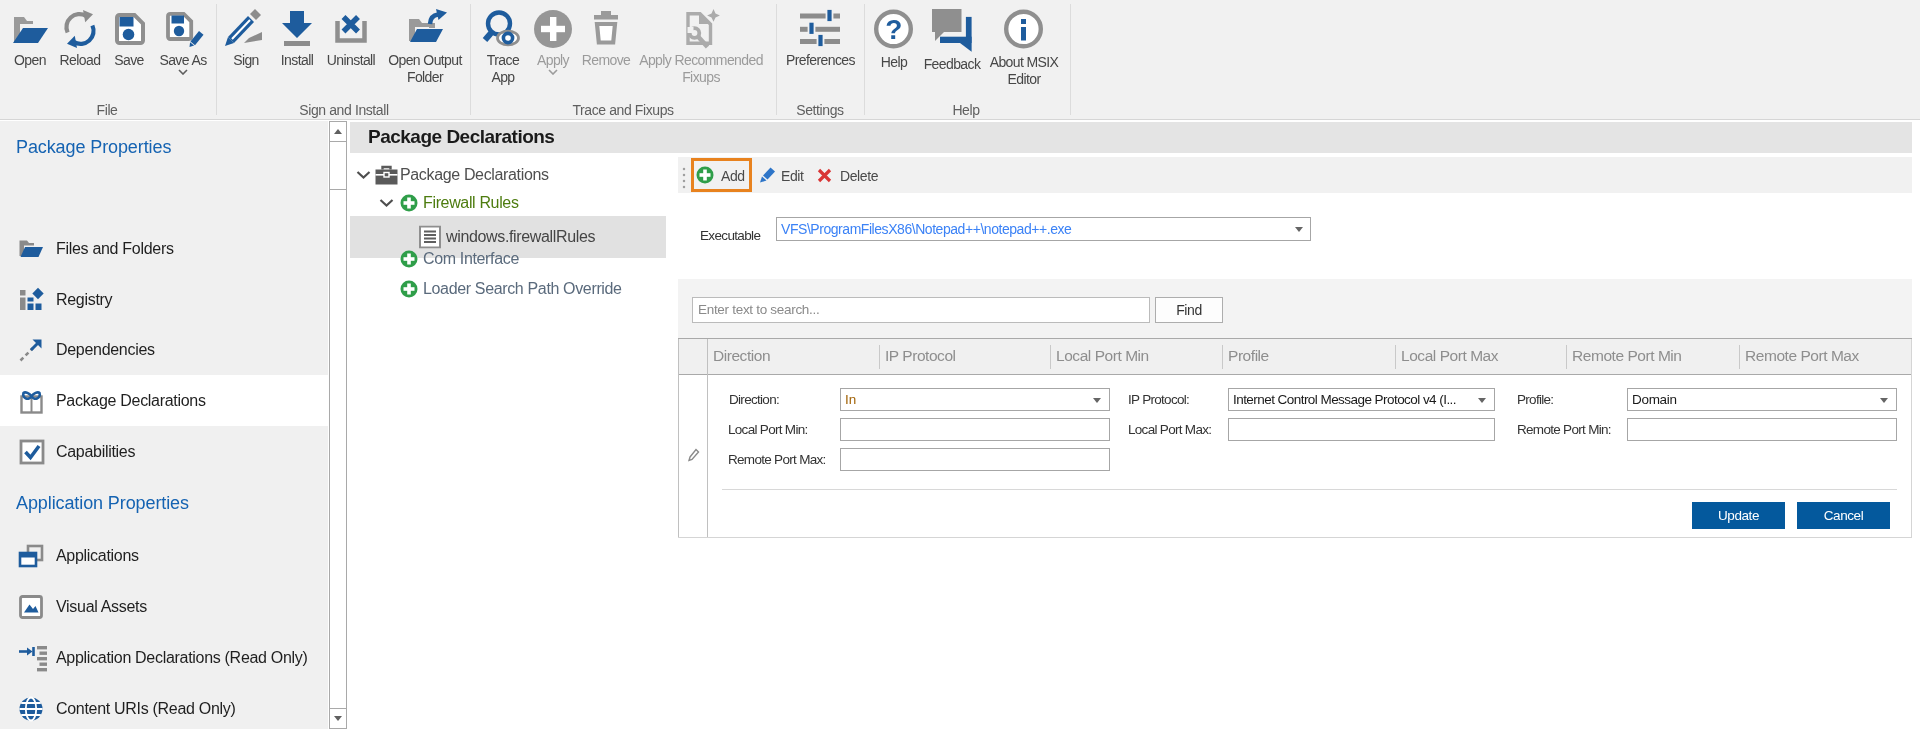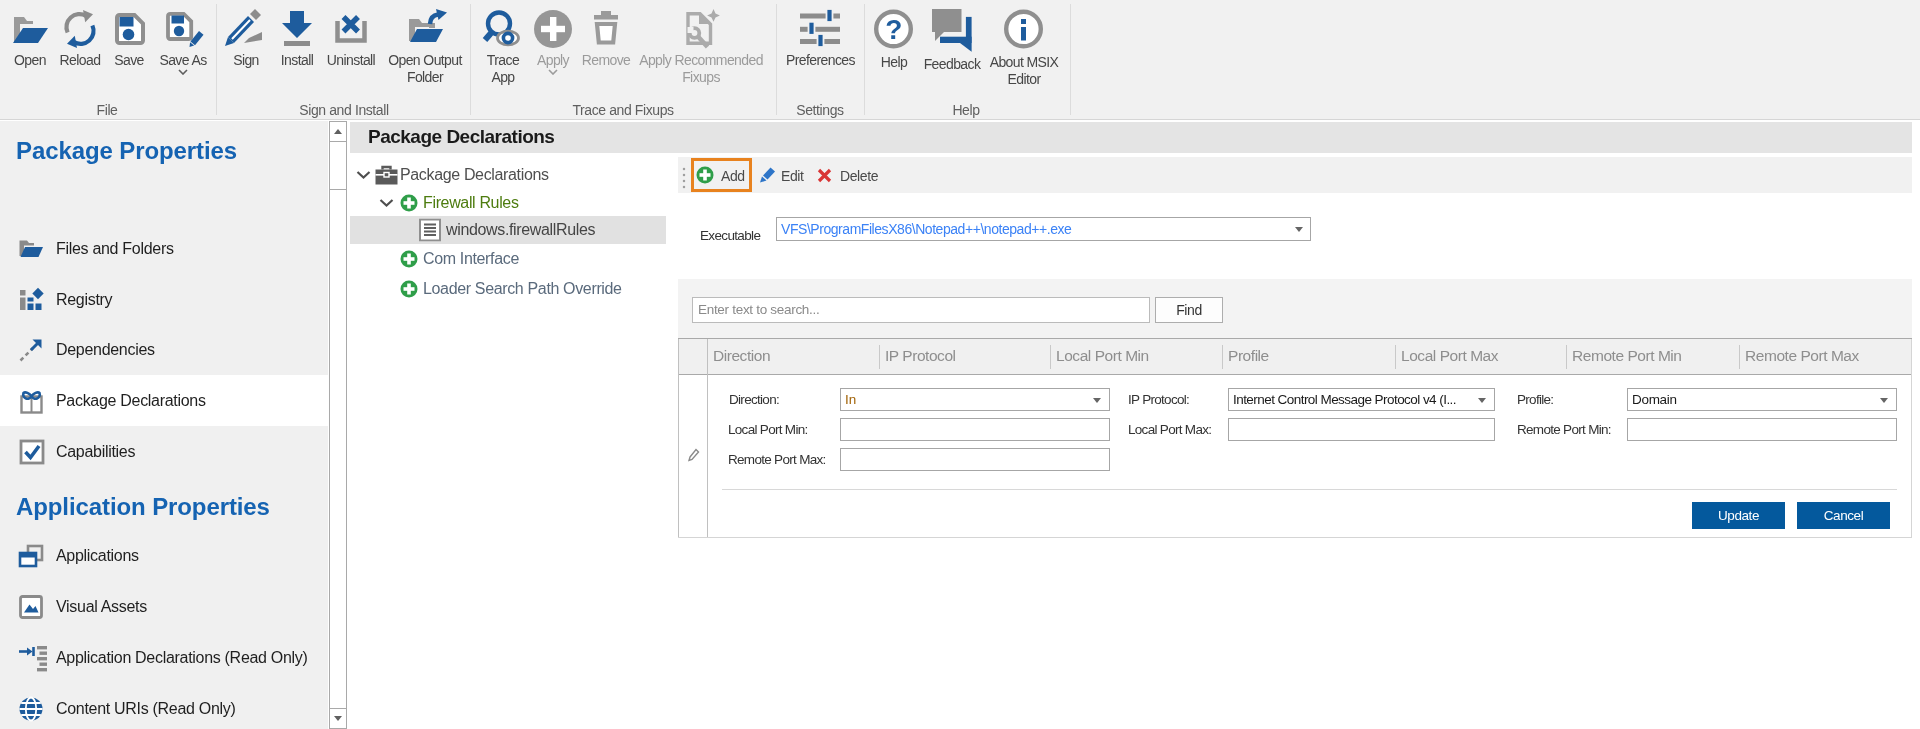--- a/index.html
+++ b/index.html
@@ -6,21 +6,21 @@
 #app{position:relative;width:1920px;height:729px;background:#fff;font-family:"Liberation Sans",sans-serif;overflow:hidden}
 .abs{position:absolute}
 #ribbon{position:absolute;left:0;top:0;width:1920px;height:120px;background:#f1f1f1;border-bottom:1px solid #d6d6d6}
 .rb{position:absolute;top:9px;text-align:center;color:#474747;font-size:14px;line-height:17px;letter-spacing:-0.6px}
 .rb svg{display:block;margin:0 auto 3px}
 .dis{color:#9b9b9b}
 .gsep{position:absolute;top:4px;height:111px;width:1px;background:#dcdcdc}
 .glbl{position:absolute;top:102px;font-size:14px;color:#5f5f5f;text-align:center;letter-spacing:-0.4px}
 .chev{display:block;margin:3px auto 0}
 #sidebar{position:absolute;left:0;top:121px;width:328px;height:608px;background:#f0f0f0}
-.shead{position:absolute;left:16px;font-size:24px;font-weight:bold;color:#1563b2;letter-spacing:-0.1px}
+.shead{position:absolute;left:16px;font-size:18px;font-weight:normal;color:#1563b2;letter-spacing:-0.1px}
 .sitem{position:absolute;left:0;width:328px;height:51px}
 .sitem.sel{background:#fff}
 .sitem .txt{position:absolute;left:56px;top:50%;transform:translateY(-50%);font-size:16px;color:#1f1f1f;letter-spacing:-0.3px}
 .sitem svg{position:absolute;left:18px;top:50%;transform:translateY(-50%)}
 #sscroll{position:absolute;left:329px;top:121px;width:18px;height:608px;background:#fff;border:1px solid #a9a9a9}
 #hdr{position:absolute;left:350px;top:122px;width:1562px;height:31px;background:#e4e4e4}
 #hdr span{position:absolute;left:18px;top:4px;font-size:19px;font-weight:bold;color:#1a1a1a;letter-spacing:-0.5px}
 #tree{position:absolute;left:350px;top:153px;width:316px;height:576px;background:#fff}
 .trow{position:absolute;left:0;width:316px;height:28px;font-size:16px;color:#4f4f4f;letter-spacing:-0.35px}
 .trow .t{position:absolute;top:50%;transform:translateY(-50%)}
@@ -299,21 +299,21 @@
 <svg style="left:29px" width="15" height="9" viewBox="0 0 15 9">
           <polyline points="1.5,1.5 7.5,7 13.5,1.5" fill="none" stroke="#4f4f4f" stroke-width="2.2"></polyline>
         </svg>
 <svg style="left:50px" width="18" height="18" viewBox="0 0 18 18">
           <circle cx="9" cy="9" r="8.5" fill="#2f9e49"></circle>
           <rect x="7.2" y="3.5" width="3.6" height="11" fill="#fff"></rect>
           <rect x="3.5" y="7.2" width="11" height="3.6" fill="#fff"></rect>
         </svg>
 <div class="t" style="left:73px;color:#4d7c0f">Firewall Rules</div>
       </div>
-<div class="trow" style="top:63px;height:28px;background:#e1e1e1">
+<div class="trow" style="top:63px;height:42px;background:#e1e1e1">
 <svg style="left:69px" width="22" height="23" viewBox="0 0 22 23">
           <rect x="1" y="1" width="20" height="21" fill="#fff" stroke="#8f8f8f" stroke-width="2"></rect>
           <g fill="#5f5f5f">
             <rect x="5" y="5" width="12" height="2"></rect>
             <rect x="5" y="8.5" width="12" height="2"></rect>
             <rect x="5" y="12" width="12" height="2"></rect>
             <rect x="5" y="15.5" width="12" height="2"></rect>
           </g>
         </svg>
 <div class="t" style="left:96px;color:#454545">windows.firewallRules</div>

